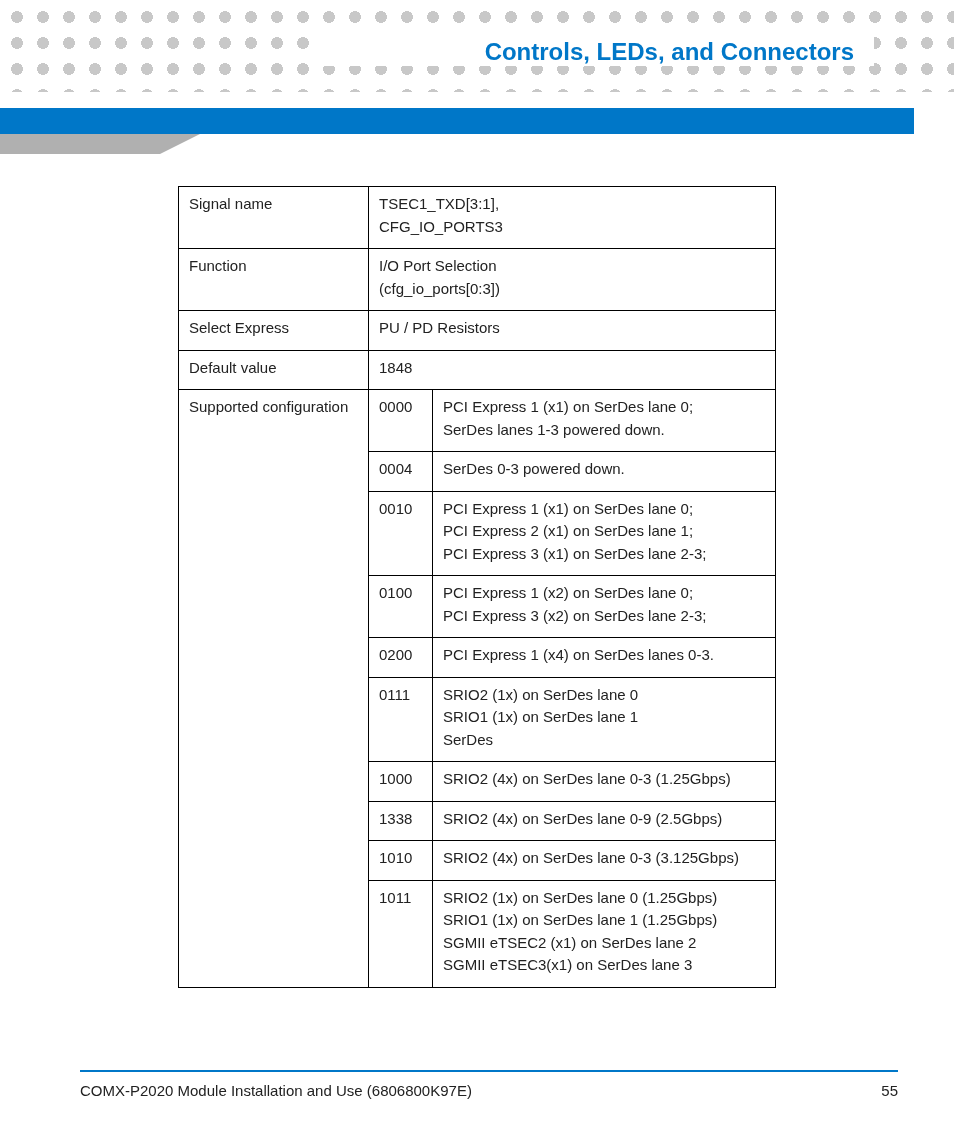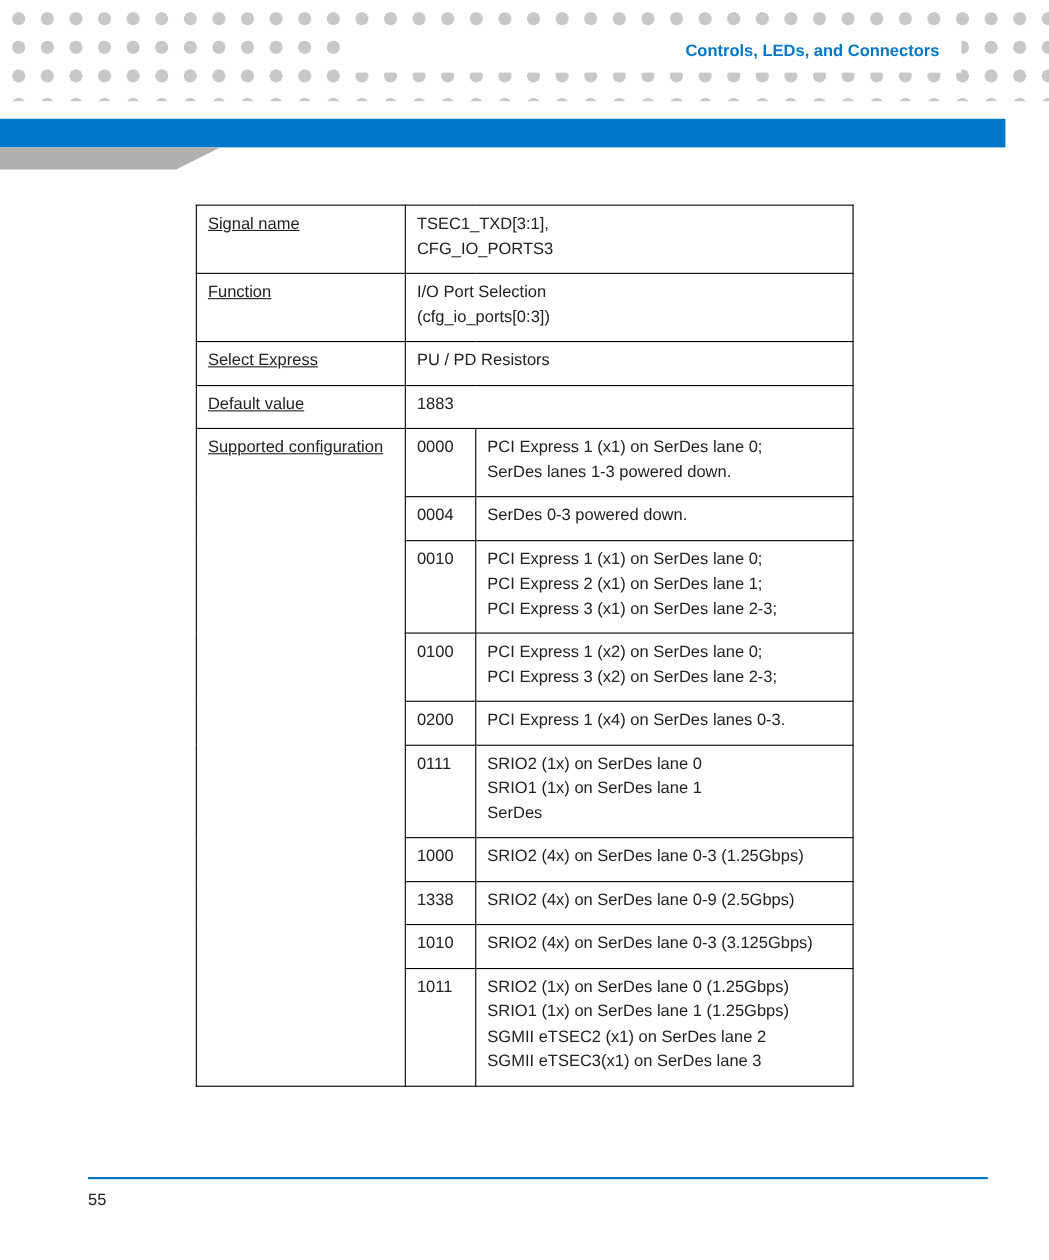--- a/index.html
+++ b/index.html
@@ -30,21 +30,21 @@
     right: 80px;
     height: 30px;
     background: #fff;
   }
   .section-title {
     position: absolute;
     top: 38px;
     right: 100px;
     color: #0077c8;
     font-weight: 700;
-    font-size: 15px;
+    font-size: 24px;
   }
 
   .blue-bar {
     position: absolute;
     top: 108px;
     left: 0;
     right: 40px;
     height: 26px;
     background: #0077c8;
   }
@@ -68,21 +68,21 @@
     border-collapse: collapse;
     width: 100%;
     font-size: 15px;
   }
   td {
     border: 1px solid #000;
     padding: 6px 10px 10px 10px;
     vertical-align: top;
     line-height: 1.5;
   }
-  .col-label { width: 190px; text-decoration: underline; }
+  .col-label { width: 190px; }
   .col-code  { width: 64px; }
 
   .footer {
     position: absolute;
     left: 80px;
     right: 56px;
     bottom: 46px;
     border-top: 2px solid #0077c8;
     padding-top: 10px;
     display: flex;
@@ -111,21 +111,21 @@
         <tr>
           <td class="col-label">Function</td>
           <td colspan="2">I/O Port Selection <br>(cfg_io_ports[0:3])</td>
         </tr>
         <tr>
           <td class="col-label">Select Express</td>
           <td colspan="2">PU / PD Resistors</td>
         </tr>
         <tr>
           <td class="col-label">Default value</td>
-          <td colspan="2">1883</td>
+          <td colspan="2">1848</td>
         </tr>
         <tr>
           <td class="col-label" rowspan="10">Supported configuration</td>
           <td class="col-code">0000</td>
           <td>PCI Express 1 (x1) on SerDes lane 0;<br>SerDes lanes 1-3 powered down.</td>
         </tr>
         <tr>
           <td class="col-code">0004</td>
           <td>SerDes 0-3 powered down.</td>
         </tr>
@@ -159,14 +159,15 @@
         </tr>
         <tr>
           <td class="col-code">1011</td>
           <td>SRIO2 (1x) on SerDes lane 0 (1.25Gbps)<br>SRIO1 (1x) on SerDes lane 1 (1.25Gbps)<br>SGMII eTSEC2 (x1) on SerDes lane 2<br>SGMII eTSEC3(x1) on SerDes lane 3</td>
         </tr>
       </tbody>
   </table>
 </div>
 
 <div class="footer">
+  <span>COMX-P2020 Module Installation and Use (6806800K97E)</span>
   <span>55</span>
 </div>
 
 </body></html>

